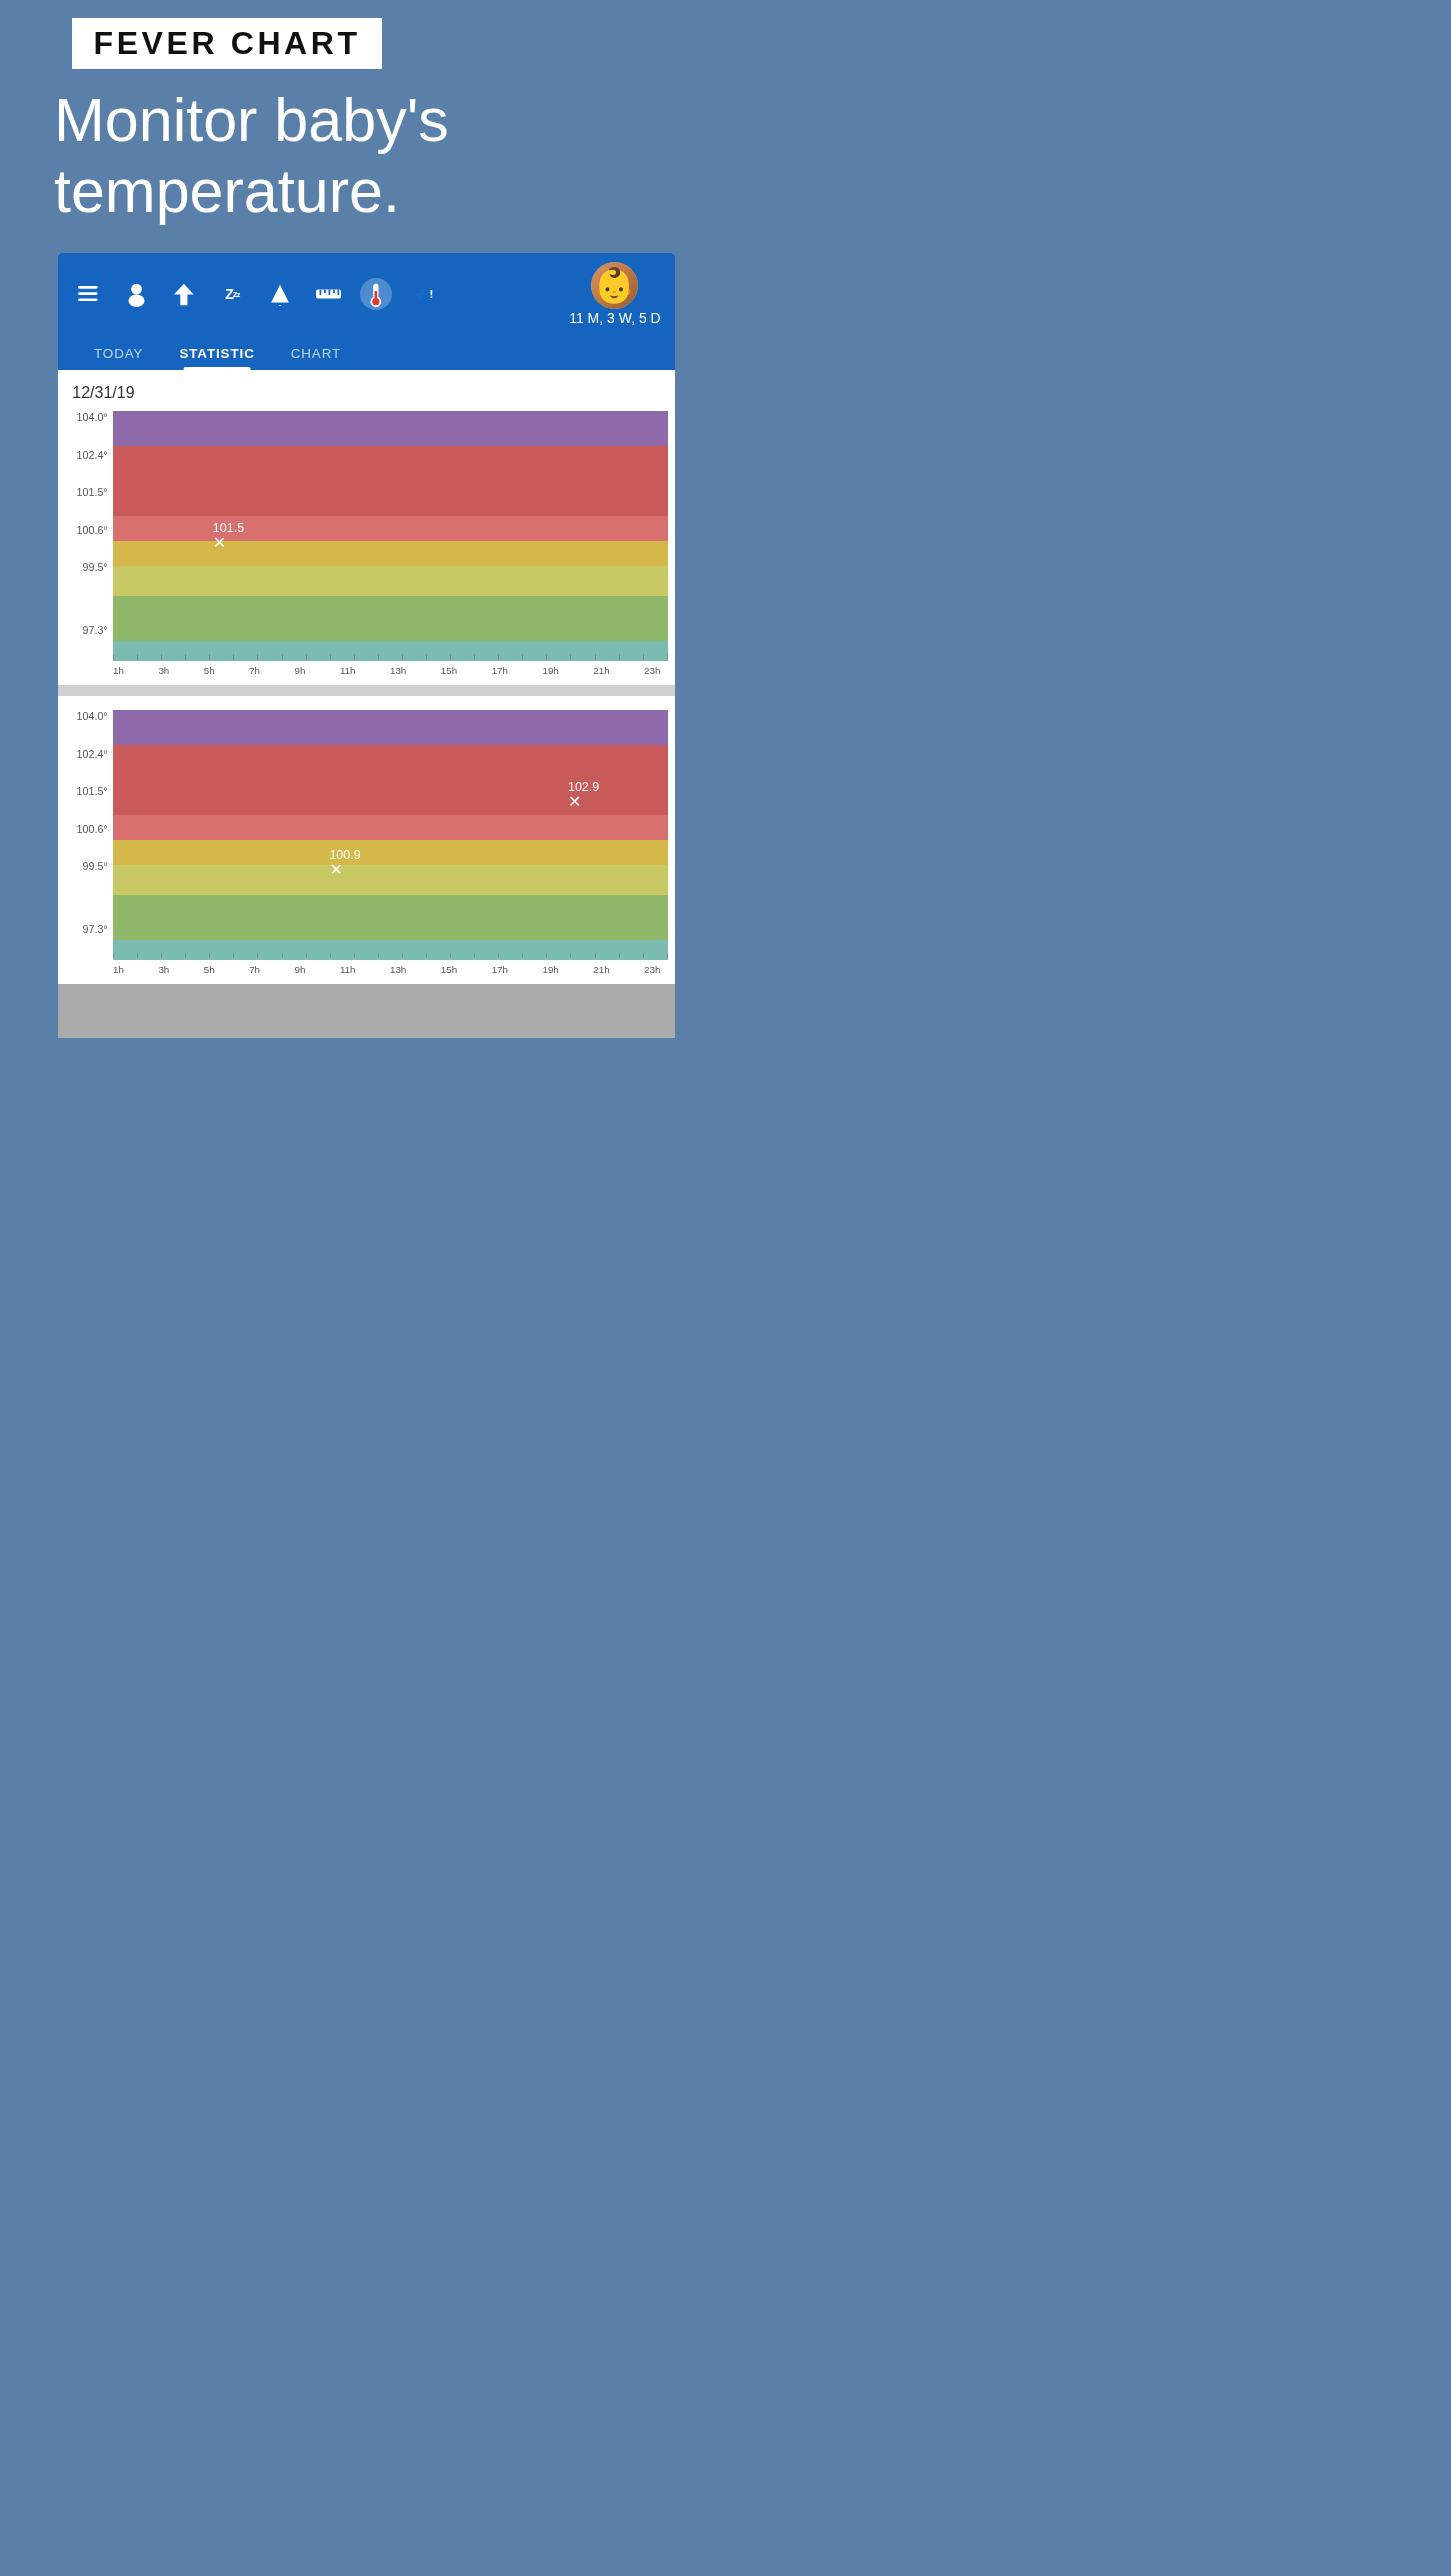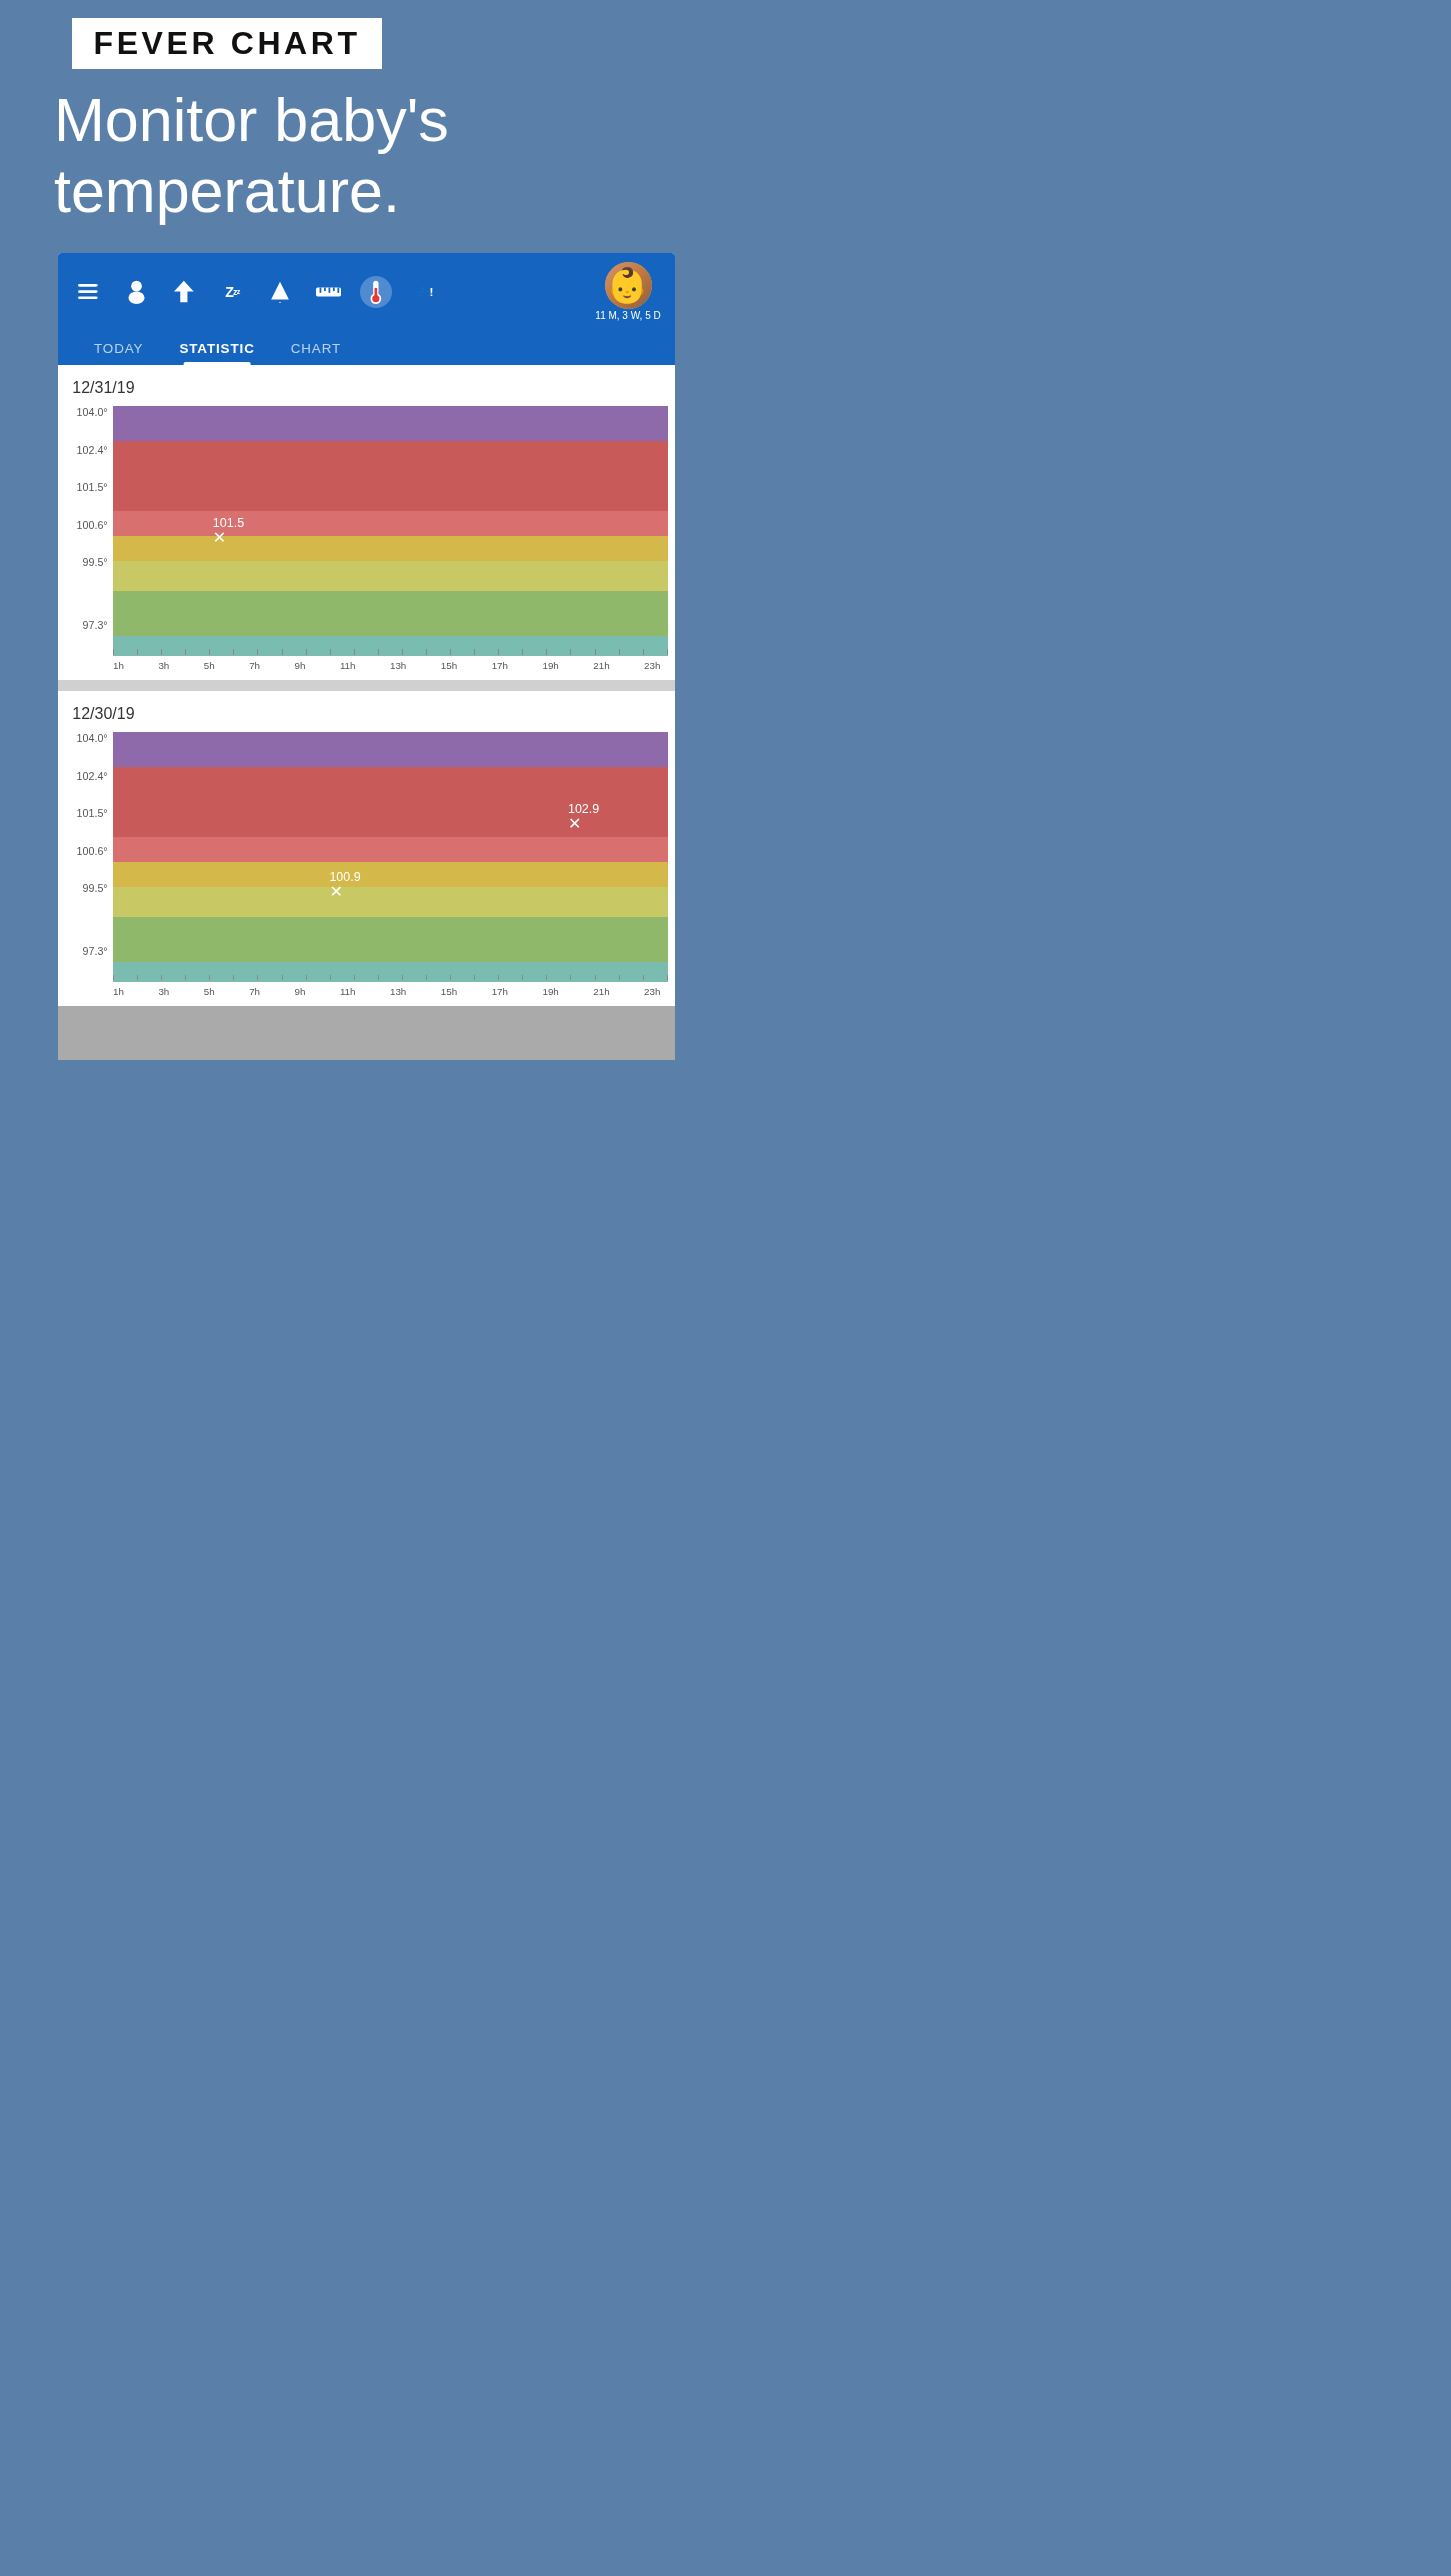--- a/index.html
+++ b/index.html
@@ -90,21 +90,21 @@
     .avatar-face::before {
       content: '👶';
       font-size: 34px;
       position: absolute;
       top: 50%;
       left: 50%;
       transform: translate(-50%, -50%);
     }
     .age-label {
       color: white;
-      font-size: 10px;
+      font-size: 14px;
       margin-top: 1.8px;
       white-space: nowrap;
     }
 
     
     .tabs {
       background: #1565c0;
       display: flex;
       padding: 0 18px;
     }
@@ -390,21 +390,20 @@
       <span class="x-label">17h</span>
       <span class="x-label">19h</span>
       <span class="x-label">21h</span>
       <span class="x-label">23h</span>
     </div>
   </div>
 
   <div class="chart-divider"></div>
 
   <div class="chart-section">
-    <div class="chart-date">12/30/19</div>
     <div class="chart-wrapper">
 
       <div class="y-axis">
         <span class="y-label">104.0°</span>
         <span class="y-label">102.4°</span>
         <span class="y-label">101.5°</span>
         <span class="y-label">100.6°</span>
         <span class="y-label">99.5°</span>
         <span class="y-label"></span>
         <span class="y-label">97.3°</span>

